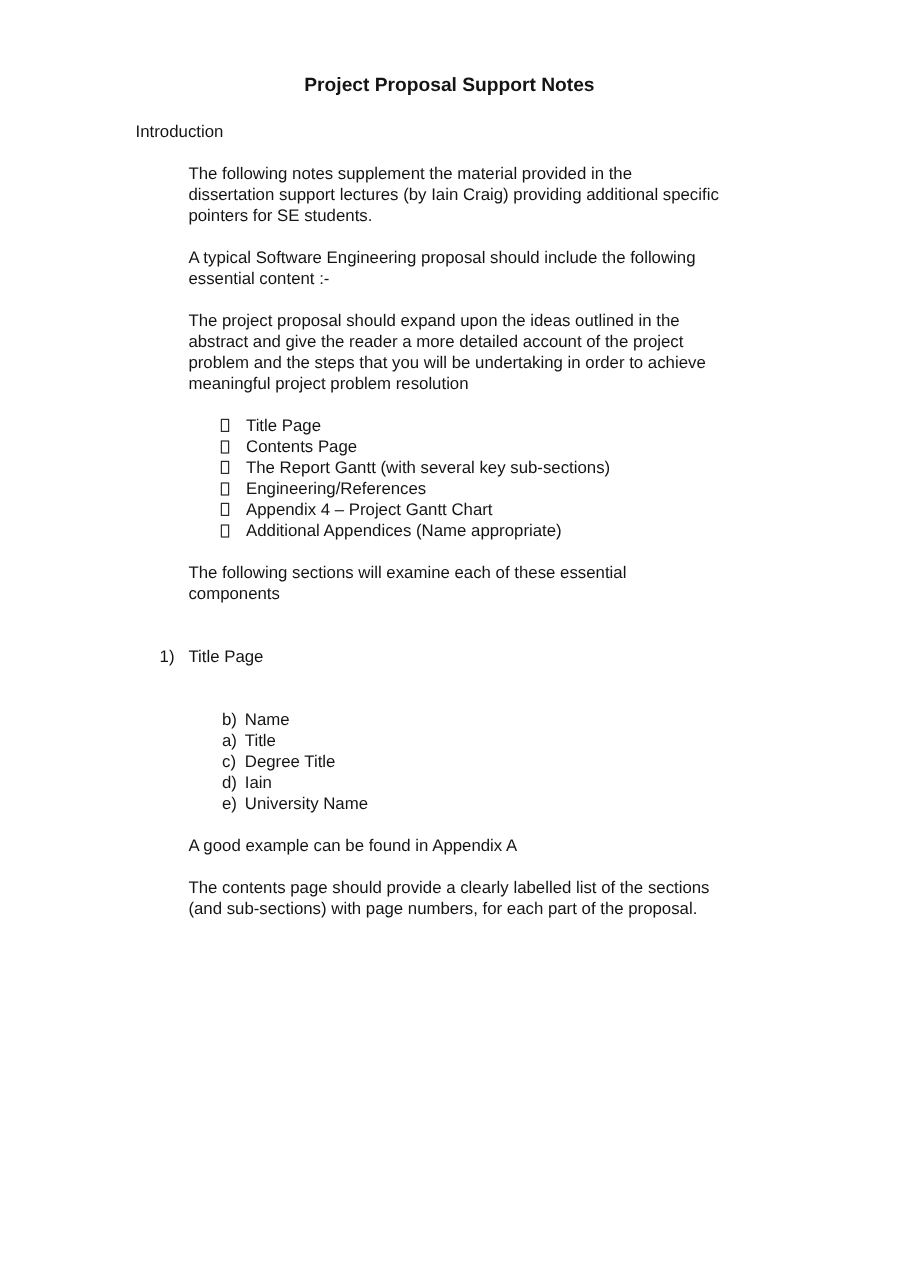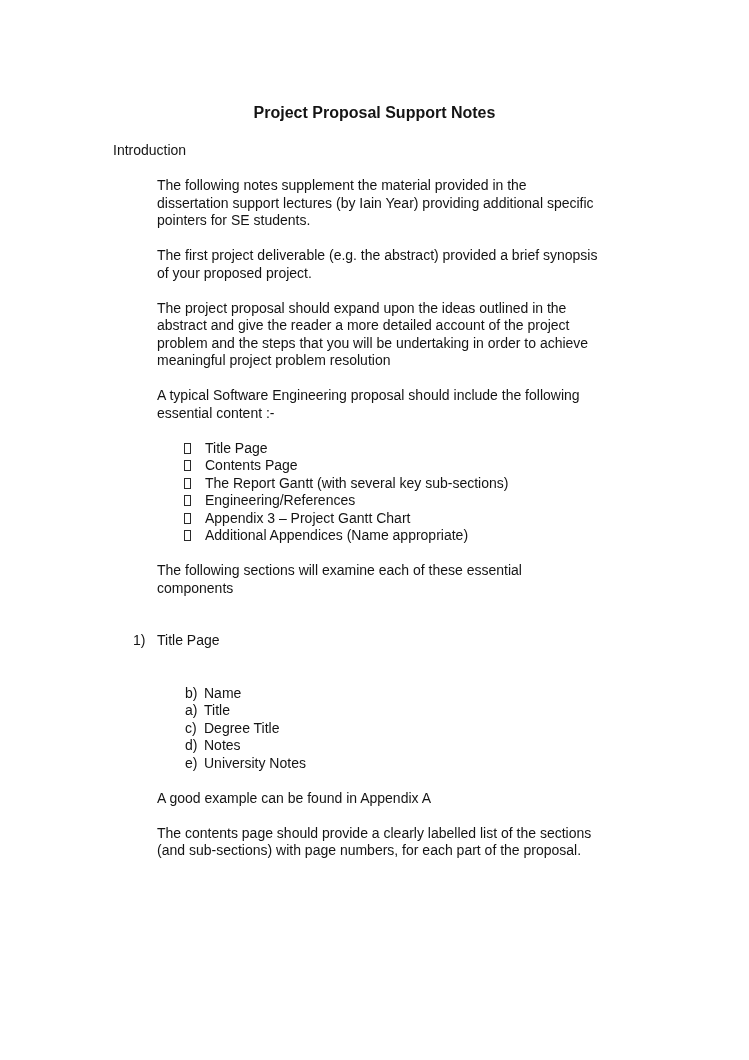--- a/index.html
+++ b/index.html
@@ -12,21 +12,21 @@
     height: 1060px;
     overflow: hidden;
     font-family: "Liberation Sans", sans-serif;
     font-size: 14px;
     color: #141414;
   }
   .doc {
     position: relative;
     width: 749px;
     height: 1060px;
-    padding-top: 102px;
+    padding-top: 61px;
     box-sizing: border-box;
   }
   .title {
     text-align: center;
     font-weight: bold;
     font-size: 16px;
     line-height: 21px;
   }
   .lead {
     margin: 19px 0 0 113px;
@@ -78,54 +78,52 @@
 
 <div class="doc">
 
   <div class="title">
     <div>Project Proposal Support Notes</div>
   </div>
 
   <div class="lead">Introduction</div>
 
   <div class="para">The following notes supplement the material provided in the
-dissertation support lectures (by Iain Year) providing additional specific
+dissertation support lectures (by Iain Craig) providing additional specific
 pointers for SE students.</div>
 
-  <div class="para">The first project deliverable (e.g. the abstract) provided a brief synopsis
-of your proposed project.</div>
+
+  <div class="para">A typical Software Engineering proposal should include the following
+essential content :-</div>
 
   <div class="para">The project proposal should expand upon the ideas outlined in the
 abstract and give the reader a more detailed account of the project
 problem and the steps that you will be undertaking in order to achieve
 meaningful project problem resolution</div>
-
-  <div class="para">A typical Software Engineering proposal should include the following
-essential content :-</div>
 
   <div class="bullets">
     <div class="brow">
       <span class="bx"></span>
       <span class="btxt">Title Page</span>
     </div>
     <div class="brow">
       <span class="bx"></span>
       <span class="btxt">Contents Page</span>
     </div>
     <div class="brow">
       <span class="bx"></span>
       <span class="btxt">The Report Gantt (with several key sub-sections)</span>
     </div>
     <div class="brow">
       <span class="bx"></span>
       <span class="btxt">Engineering/References</span>
     </div>
     <div class="brow">
       <span class="bx"></span>
-      <span class="btxt">Appendix 3 – Project Gantt Chart</span>
+      <span class="btxt">Appendix 4 – Project Gantt Chart</span>
     </div>
     <div class="brow">
       <span class="bx"></span>
       <span class="btxt">Additional Appendices (Name appropriate)</span>
     </div>
   </div>
 
   <div class="para">The following sections will examine each of these essential
 components</div>
 
@@ -138,24 +136,24 @@
     <div class="lrow">
       <span class="lmark">b)</span><span>Name</span>
     </div>
     <div class="lrow">
       <span class="lmark">a)</span><span>Title</span>
     </div>
     <div class="lrow">
       <span class="lmark">c)</span><span>Degree Title</span>
     </div>
     <div class="lrow">
-      <span class="lmark">d)</span><span>Notes</span>
+      <span class="lmark">d)</span><span>Iain</span>
     </div>
     <div class="lrow">
-      <span class="lmark">e)</span><span>University Notes</span>
+      <span class="lmark">e)</span><span>University Name</span>
     </div>
   </div>
 
   <div class="para">A good example can be found in Appendix A</div>
 
 
   <div class="para">The contents page should provide a clearly labelled list of the sections
 (and sub-sections) with page numbers, for each part of the proposal.</div>
 
 </div>

